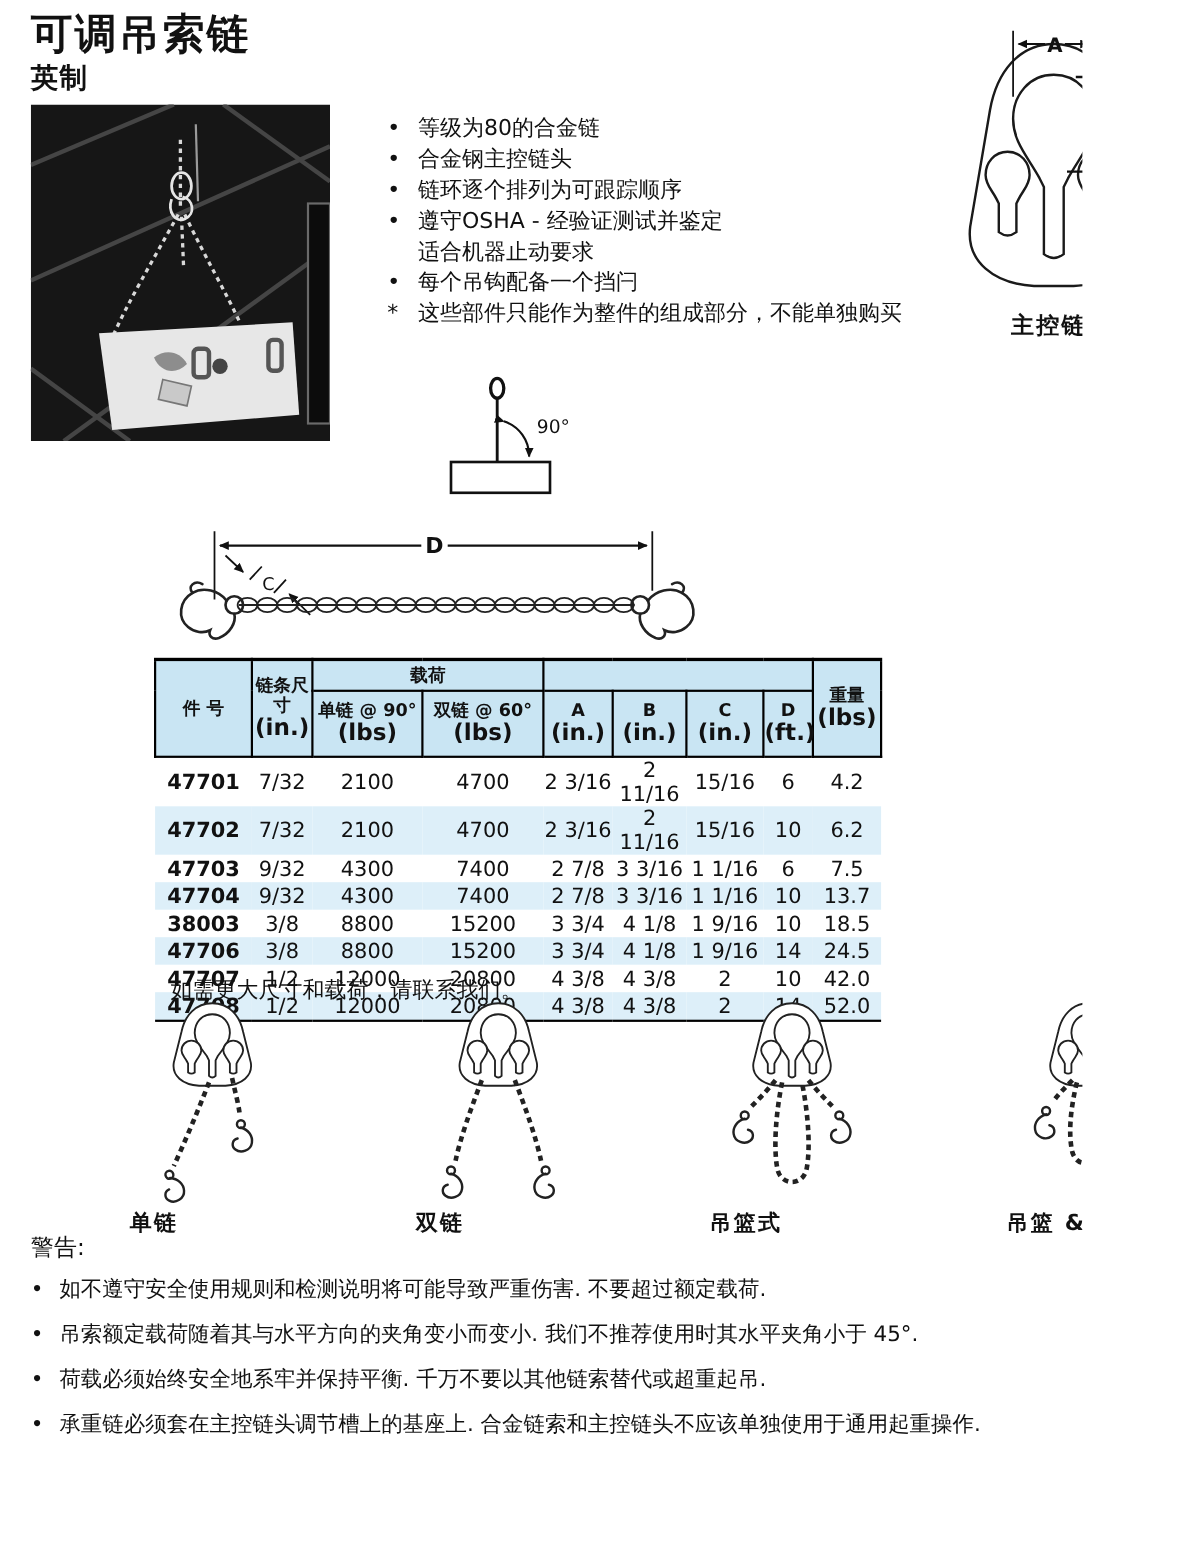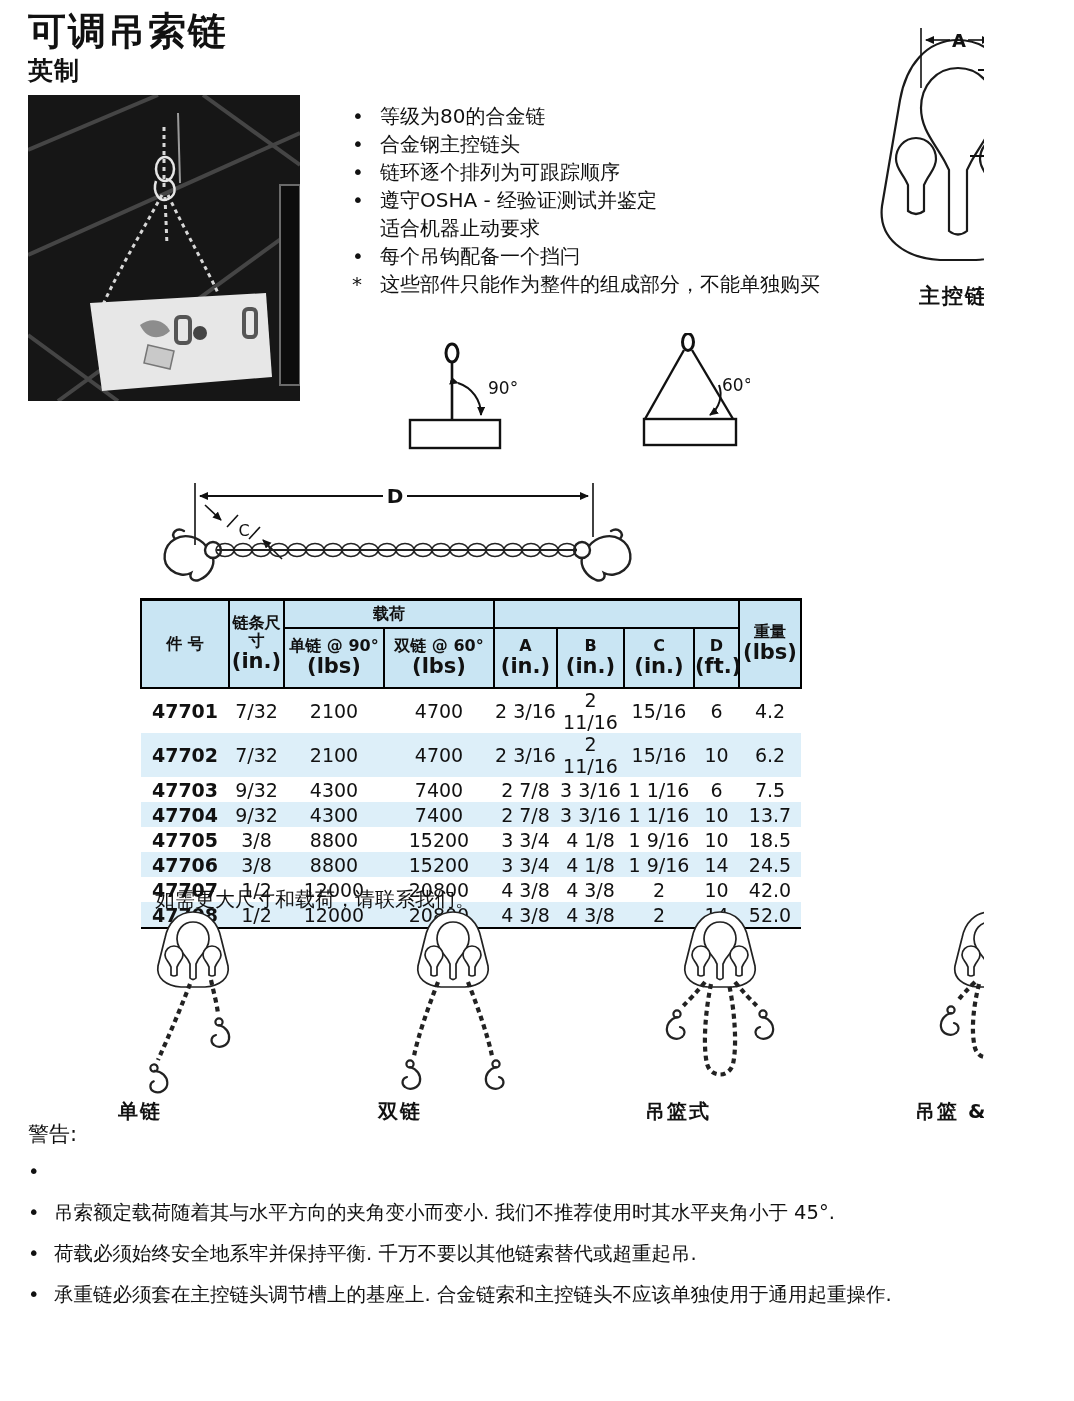--- a/index.html
+++ b/index.html
@@ -175,30 +175,20 @@
   <div class="abs" style="left:388px;top:342px;">
     <svg width="135" height="108" viewBox="0 0 135 108">
       <ellipse cx="64" cy="11" rx="6" ry="9" fill="none" stroke="#111" stroke-width="3"></ellipse>
       <line x1="64" y1="20" x2="64" y2="78" stroke="#111" stroke-width="2.6"></line>
       <rect x="22" y="78" width="90" height="28" fill="#fff" stroke="#111" stroke-width="2.4"></rect>
       <path d="M70,41 A33,33 0 0 1 93,73" fill="none" stroke="#111" stroke-width="2" marker-start="url(#ah)" marker-end="url(#ah)"></path>
       <text x="100" y="52" font-size="17">90°</text>
     </svg>
   </div>
 
-  <div class="abs" style="left:622px;top:333px;">
-    <svg width="128" height="115" viewBox="0 0 128 115">
-      <ellipse cx="66" cy="9" rx="5.5" ry="8.5" fill="none" stroke="#111" stroke-width="3"></ellipse>
-      <line x1="62" y1="17" x2="23" y2="86" stroke="#111" stroke-width="2.4"></line>
-      <line x1="70" y1="17" x2="111" y2="86" stroke="#111" stroke-width="2.4"></line>
-      <rect x="22" y="86" width="92" height="26" fill="#fff" stroke="#111" stroke-width="2.4"></rect>
-      <path d="M97,52 A26,26 0 0 1 88,82" fill="none" stroke="#111" stroke-width="2" marker-end="url(#ah)"></path>
-      <text x="100" y="58" font-size="17">60°</text>
-    </svg>
-  </div>
 
   <div class="abs" style="left:145px;top:475px;">
     <svg width="505" height="108" viewBox="0 0 505 108">
       <g stroke="#111" stroke-width="1.6" fill="none">
         <line x1="50" y1="8" x2="50" y2="70"></line>
         <line x1="448" y1="8" x2="448" y2="62"></line>
         <line x1="238" y1="21" x2="55" y2="21" marker-end="url(#ah)" stroke-width="2"></line>
         <line x1="262" y1="21" x2="443" y2="21" marker-end="url(#ah)" stroke-width="2"></line>
         <line x1="60" y1="30" x2="76" y2="45" marker-end="url(#ah)"></line>
         <line x1="82" y1="52" x2="93" y2="40"></line>
@@ -330,21 +320,21 @@
             <td>9/32</td>
             <td>4300</td>
             <td>7400</td>
             <td>2 7/8</td>
             <td>3 3/16</td>
             <td>1 1/16</td>
             <td>10</td>
             <td>13.7</td>
           </tr>
           <tr>
-            <td class="part-no">47705</td>
+            <td class="part-no">38003</td>
             <td>3/8</td>
             <td>8800</td>
             <td>15200</td>
             <td>3 3/4</td>
             <td>4 1/8</td>
             <td>1 9/16</td>
             <td>10</td>
             <td>18.5</td>
           </tr>
           <tr>
@@ -437,20 +427,21 @@
       <use href="#hkj" transform="translate(36,102) scale(-1,1)"></use>
       <use href="#hkj" transform="translate(124,152) scale(-1,1)"></use>
     </svg>
     <div class="fig-label">吊篮 &amp; 单索式</div>
   </div>
 
   <div class="abs warning-title">警告:</div>
   <div class="abs warning-list">
       <div class="warn-line">
         <span class="wmark">•</span>
+        <span>如不遵守安全使用规则和检测说明将可能导致严重伤害. 不要超过额定载荷.</span>
       </div>
       <div class="warn-line">
         <span class="wmark">•</span>
         <span>吊索额定载荷随着其与水平方向的夹角变小而变小. 我们不推荐使用时其水平夹角小于 45°.</span>
       </div>
       <div class="warn-line">
         <span class="wmark">•</span>
         <span>荷载必须始终安全地系牢并保持平衡. 千万不要以其他链索替代或超重起吊.</span>
       </div>
       <div class="warn-line">

